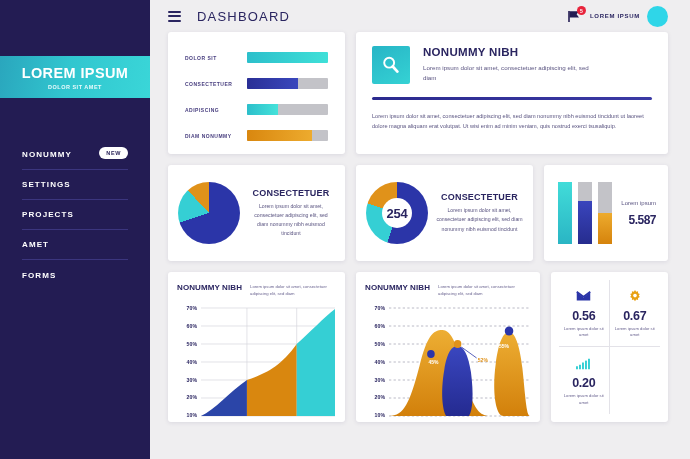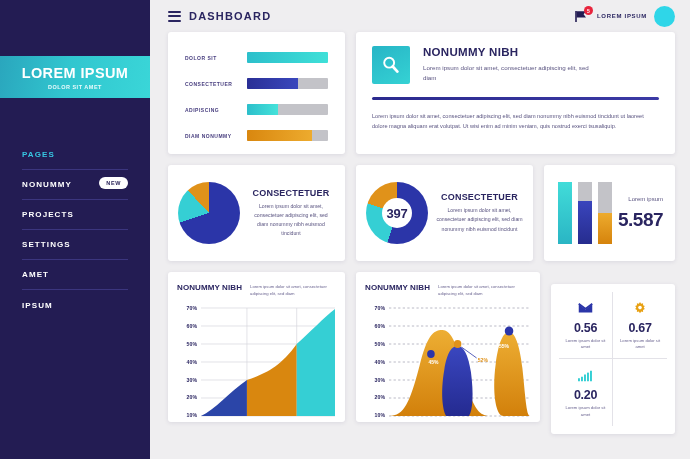--- a/index.html
+++ b/index.html
@@ -40,21 +40,21 @@
   }
 
   
   .main { flex:1; position:relative; }
   .topbar {
     height:32px; display:flex; align-items:center; padding:0 22px 0 18px;
   }
   .hamburger { width:13px; display:flex; flex-direction:column; gap:2.5px; cursor:pointer; }
   .hamburger span { display:block; height:2px; background:#2a2560; border-radius:1px; }
   .topbar-title {
-    margin-left:8px; font-size:11px; font-weight:bold; letter-spacing:1.2px; color:#2a2560;
+    margin-left:16px; font-size:13px; font-weight:normal; letter-spacing:1.2px; color:#2a2560;
   }
   .topbar-right { margin-left:auto; display:flex; align-items:center; gap:7px; }
   .flag-wrap { position:relative; width:16px; height:16px; }
   .flag-badge {
     position:absolute; top:-2px; right:-3px; width:9px; height:9px; border-radius:50%;
     background:#e8243c; color:#fff; font-size:5px; font-weight:bold;
     display:flex; align-items:center; justify-content:center;
   }
   .user-name { font-size:6px; font-weight:bold; letter-spacing:.7px; color:#2a2560; }
   .avatar { width:21px; height:21px; border-radius:50%; background:#2fd6e8; }
@@ -109,75 +109,72 @@
     position:absolute; top:16px; left:16px; width:30px; height:30px; border-radius:50%;
     background:#fff; display:flex; align-items:center; justify-content:center;
   }
   .donut-val { font-size:13px; font-weight:bold; color:#2a2560; letter-spacing:-.3px; }
 
   .card-vbars { flex:1; height:96px; display:flex; align-items:center; padding:0 12px 0 14px; gap:6px; }
   .vbar { width:14px; height:62px; background:#c3c3c8; display:flex; flex-direction:column; justify-content:flex-end; }
   .vbar-fill { width:100%; }
   .vbar-txt { margin-left:auto; text-align:right; }
   .vbar-cap { font-size:6px; color:#5a5480; }
-  .vbar-num { font-size:19px; font-weight:bold; color:#2a2560; letter-spacing:-.5px; margin-top:7px; }
+  .vbar-num { font-size:12px; font-weight:bold; color:#2a2560; letter-spacing:-.5px; margin-top:7px; }
 
   
   .card-chart { width:177px; height:150px; padding:11px 10px 8px 9px; }
   .card-chart.wide { width:184px; }
   .chart-head { display:flex; align-items:flex-start; gap:8px; }
   .chart-title { font-size:8px; font-weight:bold; letter-spacing:.1px; color:#2a2560; white-space:nowrap; }
   .chart-sub { font-size:4.2px; line-height:1.6; color:#6a6490; padding-top:1px; }
   .plot { position:relative; margin-top:9px; height:112px; }
   .yaxis {
     position:absolute; left:0; top:0; width:20px; height:100%;
     display:flex; flex-direction:column; justify-content:space-between;
   }
   .ytick { font-size:5.2px; font-weight:bold; color:#2a2560; line-height:1; text-align:right; }
   .plotarea { position:absolute; left:24px; right:0; top:0; bottom:0; }
 
   .card-stats { flex:1; height:150px; padding:8px; display:grid;
-    grid-template-columns:1fr 1fr; grid-template-rows:1fr 1fr;margin-top:12px; }
+    grid-template-columns:1fr 1fr; grid-template-rows:1fr 1fr; }
   .stat { display:flex; flex-direction:column; align-items:center; justify-content:center; padding:4px; }
   .stat.br { border-right:1px solid #e3e2e8; }
   .stat.bb { border-bottom:1px solid #e3e2e8; }
   .stat-icon { height:17px; display:flex; align-items:center; justify-content:center; }
   .stat-val { font-size:12.5px; font-weight:bold; color:#2a2560; margin-top:4px; letter-spacing:-.3px; }
   .stat-cap { font-size:4.2px; line-height:1.5; color:#6a6490; text-align:center; margin-top:3px; }
 </style>
 </head>
 <body>
 
 <div class="app">
 
   <aside class="sidebar">
     <div class="logo-band">
       <div class="logo-title">LOREM IPSUM</div>
       <div class="logo-sub">DOLOR SIT AMET</div>
     </div>
 
     <nav class="nav">
-      <div class="nav-item active">
-        <span class="nav-label">PAGES</span>
-      </div>
       <div class="nav-item">
         <span class="nav-label">NONUMMY</span>
         <span class="badge-new">NEW</span>
       </div>
       <div class="nav-item">
+        <span class="nav-label">SETTINGS</span>
+      </div>
+      <div class="nav-item">
         <span class="nav-label">PROJECTS</span>
-      </div>
-      <div class="nav-item">
-        <span class="nav-label">SETTINGS</span>
       </div>
       <div class="nav-item">
         <span class="nav-label">AMET</span>
       </div>
       <div class="nav-item">
-        <span class="nav-label">IPSUM</span>
+        <span class="nav-label">FORMS</span>
       </div>
     </nav>
   </aside>
 
   <div class="main">
 
     <div class="topbar">
       <div class="hamburger">
         <span></span>
           <span></span>
@@ -254,21 +251,21 @@
           <div class="pie-txt">
             <div class="mini-title">CONSECTETUER</div>
             <div class="mini-body">Lorem ipsum dolor sit amet, consectetuer adipiscing elit, sed diam nonummy nibh euismod tincidunt</div>
           </div>
         </div>
 
         <div class="card card-donut">
           <div class="donut-wrap">
             <div class="donut" style="background:conic-gradient(from 0deg,#2b35a8 0deg 198deg,#35cfd4 198deg 288deg,#e0921a 288deg 360deg);"></div>
             <div class="donut-hole">
-              <span class="donut-val">397</span>
+              <span class="donut-val">254</span>
             </div>
           </div>
           <div class="pie-txt">
             <div class="mini-title">CONSECTETUER</div>
             <div class="mini-body">Lorem ipsum dolor sit amet, consectetuer adipiscing elit, sed diam nonummy nibh euismod tincidunt</div>
           </div>
         </div>
 
         <div class="card card-vbars">
           <div class="vbar">

